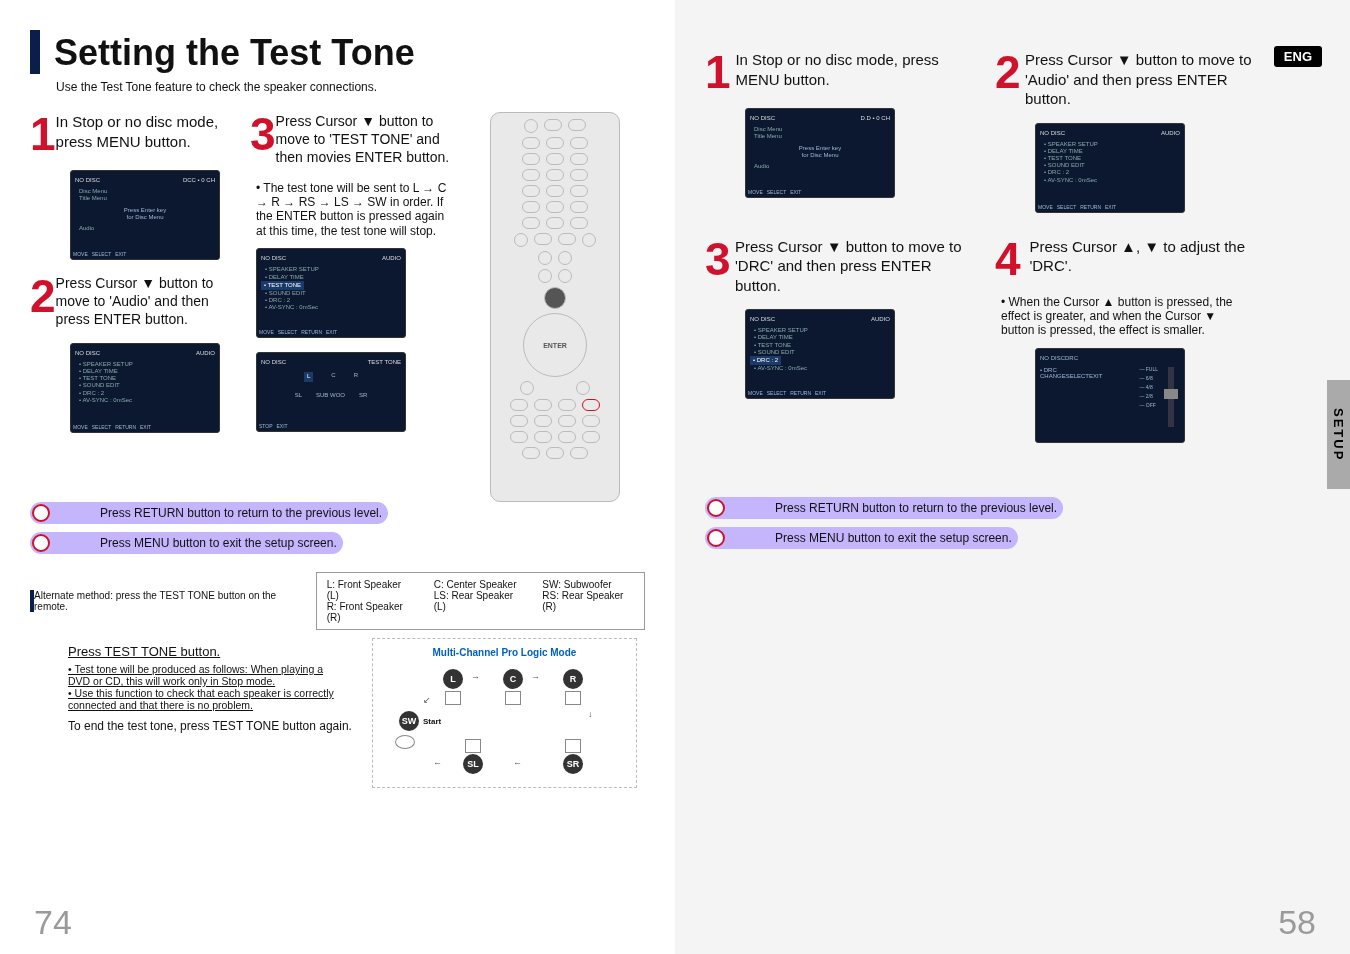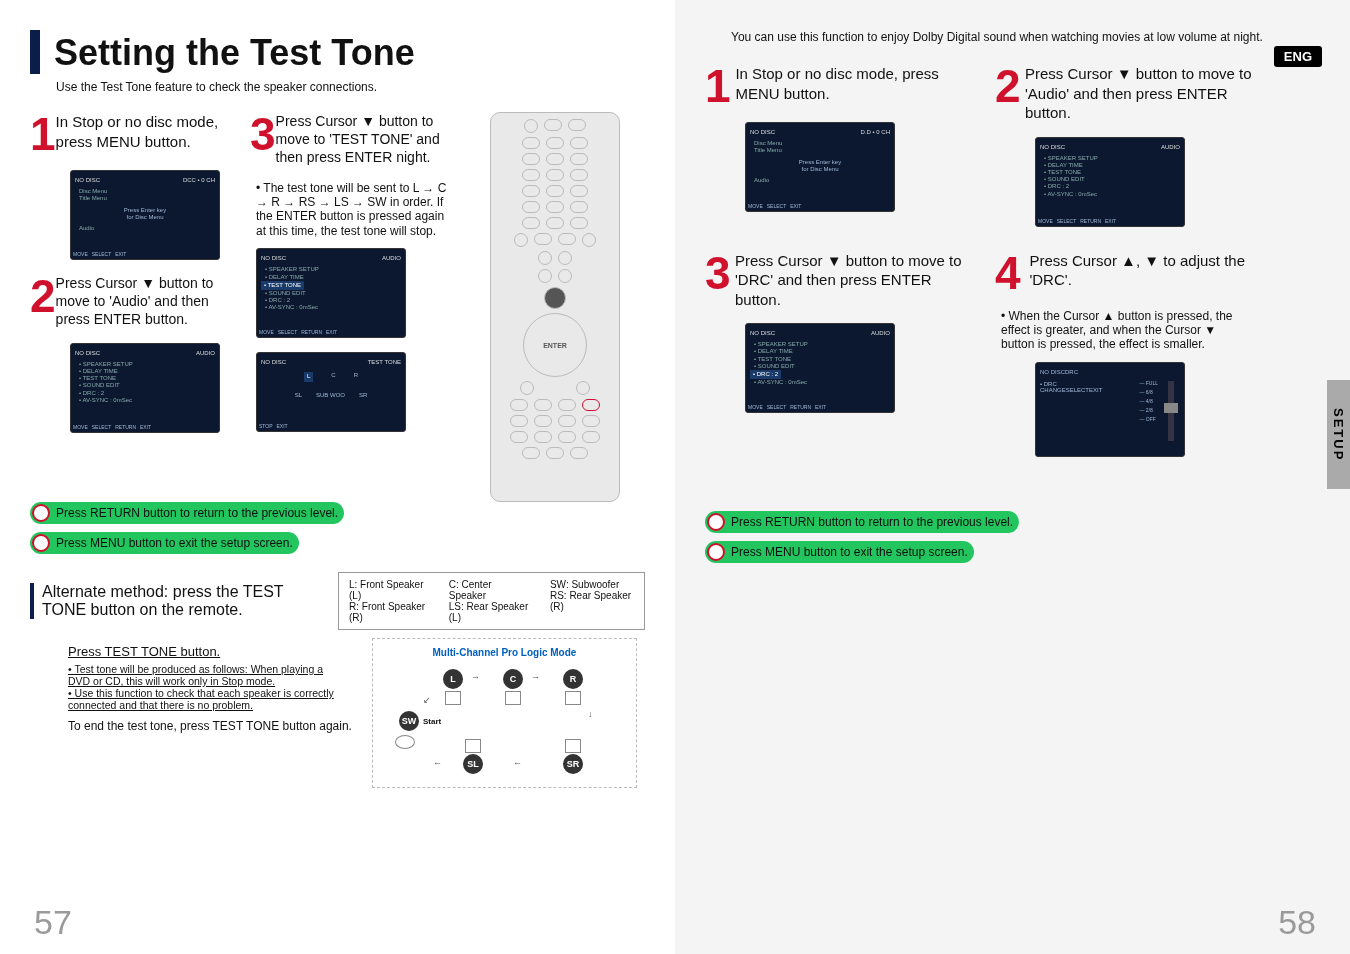--- a/index.html
+++ b/index.html
@@ -22,25 +22,25 @@
   .fake-scr .hdr { color:#ddd; font-size:6px; display:flex; justify-content:space-between; margin-bottom:4px;}
   .fake-scr .item { color:#8aa; padding-left:4px; }
   .fake-scr .hl { background:#1a3a6a; color:#fff; padding:1px 3px; display:inline-block; }
   .fake-scr .ftr { position:absolute; bottom:2px; left:2px; right:2px; font-size:5px; color:#9fb6d4; display:flex; gap:4px;}
   .remote { width:130px; height:390px; background:#e9e9e9; border:1px solid #bbb; border-radius:10px; margin-left:10px; padding:6px; font-size:7px; color:#888; display:flex; flex-direction:column; align-items:center; gap:4px;}
   .remote .btnrow { display:flex; gap:6px; }
   .rbtn { width:18px; height:12px; border:1px solid #bbb; border-radius:6px; }
   .rbtn.round { width:14px; height:14px; border-radius:50%; }
   .enter-pad { width:64px; height:64px; border:1px solid #bbb; border-radius:50%; display:flex; align-items:center; justify-content:center; font-size:7px; font-weight:bold; color:#555; }
   .note-text { font-size:12px; max-width:200px; margin-left:6px; margin-bottom:10px; line-height:1.2; }
-  .pill { display:inline-flex; align-items:center; background:#22c55e; border-radius:12px; padding:2px 6px 2px 2px; font-size:12px; margin-bottom:8px;}
+  .pill { display:inline-flex; align-items:center; background:#c4b5fd; border-radius:12px; padding:2px 6px 2px 2px; font-size:12px; margin-bottom:8px;gap:44px;}
   .pill .dot { width:18px; height:18px; border:2px solid #d0112b; border-radius:50%; margin-right:6px; background:#fff;}
   .legend-box { border:1px solid #999; font-size:10px; padding:6px 10px; display:flex; gap:20px; }
   .alt-method-bar { display:flex; align-items:center; gap:18px; margin-top:10px; margin-bottom:8px;}
-  .alt-method { border-left:4px solid #0b1e4a; padding-left:8px; font-size:16px; max-width:290px; }
+  .alt-method { border-left:4px solid #0b1e4a; font-size:10px; max-width:290px; }
   .testtone-block { font-size:10.5px; margin:6px 0 0 38px; max-width:280px;text-decoration:underline; }
   .testtone-block h4 { font-size:13px; font-weight:normal; margin-bottom:4px;}
   .endnote { font-size:12px; margin-top:8px; margin-left:0; }
   .page57 { font-size:34px; color:#9a9a9a; position:absolute; left:34px; bottom:12px;}
   .page58 { font-size:34px; color:#9a9a9a; position:absolute; right:34px; bottom:12px;}
   .speaker-diagram { border:1px dashed #bbb; width:265px; height:150px; font-size:9px; position:relative; padding:8px; }
   .speaker-diagram .title-sd { color:#0060c0; font-weight:bold; font-size:10px; text-align:center; margin-bottom:6px;}
   .spk { width:20px; height:20px; background:#333; color:#fff; border-radius:50%; display:flex; align-items:center; justify-content:center; font-size:9px; font-weight:bold; position:absolute;}
   .spkbox { width:16px; height:14px; border:1px solid #888; position:absolute;}
   .arrow { position:absolute; color:#555; }
@@ -108,21 +108,21 @@
               <span>SELECT</span>
               <span>RETURN</span>
               <span>EXIT</span>
             </div>
         </div>
       </div>
 
       <div style="width:210px;">
         <div class="step">
           <div class="step-num">3</div>
-          <div class="step-text small-step-text">Press Cursor ▼ button to move to 'TEST TONE' and then press ENTER night.</div>
+          <div class="step-text small-step-text">Press Cursor ▼ button to move to 'TEST TONE' and then movies ENTER button.</div>
         </div>
         <div class="note-text">• The test tone will be sent to L → C → R → RS → LS → SW in order. If the ENTER button is pressed again at this time, the test tone will stop.</div>
         <div class="fake-scr" style="margin-left:6px;">
           <div class="hdr">
               <span>NO DISC</span>
               <span>AUDIO</span>
             </div>
           <div class="item">• SPEAKER SETUP</div>
           <div class="item">• DELAY TIME</div>
           <div><span class="hl">• TEST TONE</span></div>
@@ -296,28 +296,27 @@
         <span class="arrow" style="left:158px; top:32px;">→</span>
         <span class="arrow" style="left:215px; top:70px;">↓</span>
         <span class="arrow" style="left:140px; top:118px;">←</span>
         <span class="arrow" style="left:60px; top:118px;">←</span>
         <span class="arrow" style="left:50px; top:56px;">↙</span>
         <div style="position:absolute; left:50px; top:78px; font-size:8px; font-weight:bold;">Start</div>
         <div style="position:absolute; left:22px; top:96px; width:20px;height:14px;border:1px solid #888;border-radius:50%;"></div>
       </div>
     </div>
 
-    <div class="page57">57</div>
+    <div class="page57">74</div>
   </div>
 
   <div class="col" style="background:#f4f4f4;">
     <div class="eng-badge">ENG</div>
     <div class="setup-tab">SETUP</div>
 
-    <div class="subtitle">You can use this function to enjoy Dolby Digital sound when watching movies at low volume at night.</div>
 
     <div class="right-steps" style="margin-top:20px;">
       <div>
         <div class="step">
           <div class="step-num">1</div>
           <div class="step-text">In Stop or no disc mode, press MENU button.</div>
         </div>
         <div class="fake-scr">
           <div class="hdr">
               <span>NO DISC</span>

